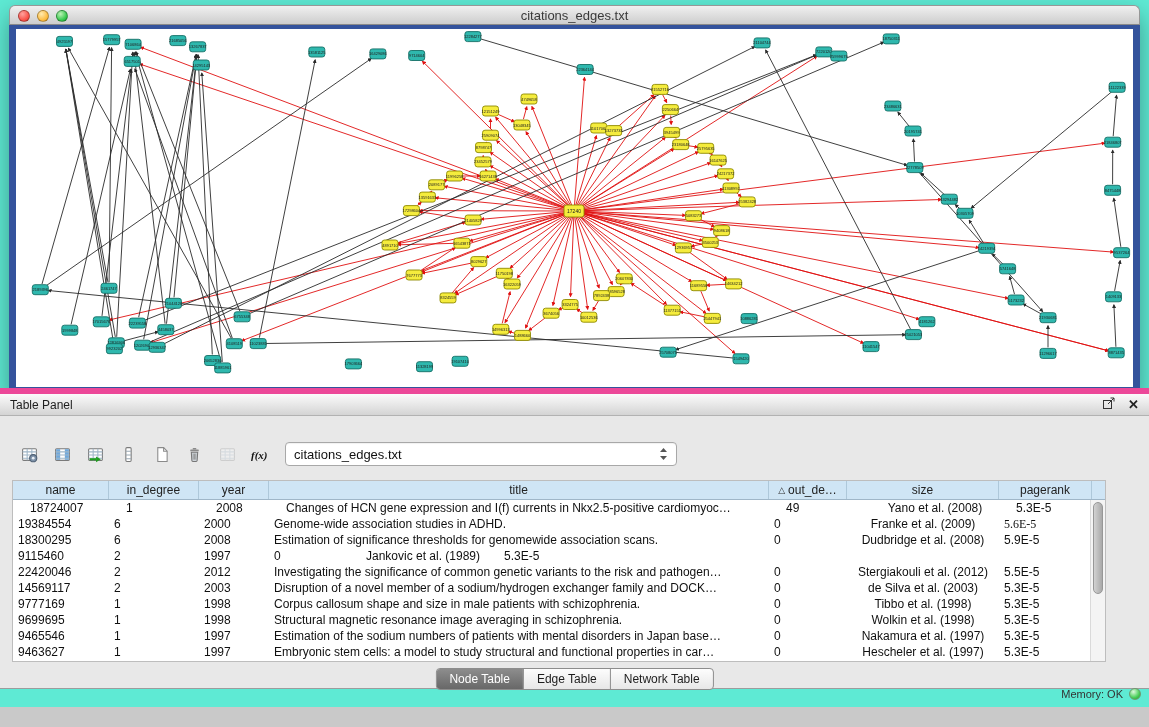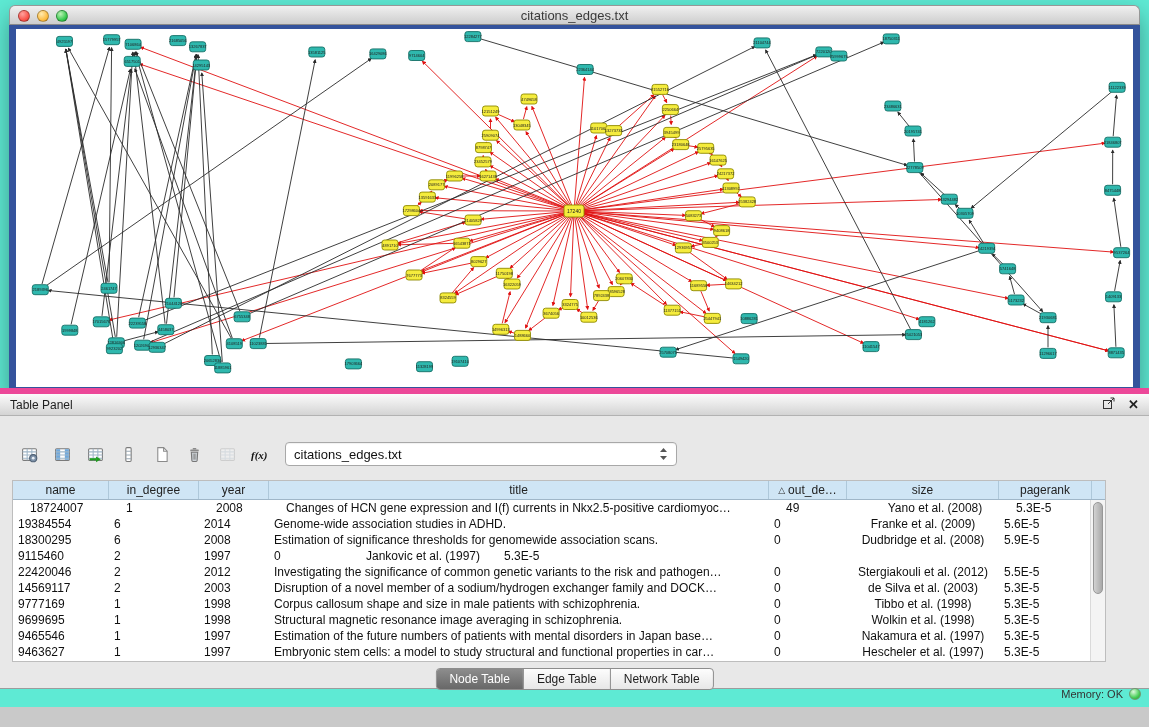--- a/index.html
+++ b/index.html
@@ -786,41 +786,41 @@
             <div class="td col1" style="width: 90px;">1</div>
             <div class="td col2" style="width: 70px;">2008</div>
             <div class="td col3" style="width: 500px;">Changes of HCN gene expression and I(f) currents in Nkx2.5-positive cardiomyoc…</div>
             <div class="td col4" style="width: 78px;">49</div>
             <div class="td col5" style="width: 152px;">Yano et al. (2008)</div>
             <div class="td col6" style="width: 93px;">5.3E-5</div>
           </div>
           <div class="tr">
             <div class="td col0" style="width: 96px;">19384554</div>
             <div class="td col1" style="width: 90px;">6</div>
-            <div class="td col2" style="width: 70px;">2014</div>
+            <div class="td col2" style="width: 70px;">2000</div>
             <div class="td col3" style="width: 500px;">Genome-wide association studies in ADHD.</div>
             <div class="td col4" style="width: 78px;">0</div>
             <div class="td col5" style="width: 152px;">Franke et al. (2009)</div>
-            <div class="td col6" style="width: 93px;">5.6E-5</div>
+            <div class="td col6" style="width: 93px; font-family: Liberation Serif, serif;">5.6E-5</div>
           </div>
           <div class="tr">
             <div class="td col0" style="width: 96px;">18300295</div>
             <div class="td col1" style="width: 90px;">6</div>
             <div class="td col2" style="width: 70px;">2008</div>
             <div class="td col3" style="width: 500px;">Estimation of significance thresholds for genomewide association scans.</div>
             <div class="td col4" style="width: 78px;">0</div>
             <div class="td col5" style="width: 152px;">Dudbridge et al. (2008)</div>
             <div class="td col6" style="width: 93px;">5.9E-5</div>
           </div>
           <div class="tr">
             <div class="td col0" style="width: 96px;">9115460</div>
             <div class="td col1" style="width: 90px;">2</div>
             <div class="td col2" style="width: 70px;">1997</div>
             <div class="td col4" style="width: 78px;">0</div>
-            <div class="td col5" style="width: 152px;">Jankovic et al. (1997)</div>
+            <div class="td col5" style="width: 152px;">Jankovic et al. (1989)</div>
             <div class="td col6" style="width: 93px;">5.3E-5</div>
           </div>
           <div class="tr">
             <div class="td col0" style="width: 96px;">22420046</div>
             <div class="td col1" style="width: 90px;">2</div>
             <div class="td col2" style="width: 70px;">2012</div>
             <div class="td col3" style="width: 500px;">Investigating the significance of common genetic variants to the risk and pathogen…</div>
             <div class="td col4" style="width: 78px;">0</div>
             <div class="td col5" style="width: 152px;">Stergiakouli et al. (2012)</div>
             <div class="td col6" style="width: 93px;">5.5E-5</div>
@@ -849,21 +849,21 @@
             <div class="td col2" style="width: 70px;">1998</div>
             <div class="td col3" style="width: 500px;">Structural magnetic resonance image averaging in schizophrenia.</div>
             <div class="td col4" style="width: 78px;">0</div>
             <div class="td col5" style="width: 152px;">Wolkin et al. (1998)</div>
             <div class="td col6" style="width: 93px;">5.3E-5</div>
           </div>
           <div class="tr">
             <div class="td col0" style="width: 96px;">9465546</div>
             <div class="td col1" style="width: 90px;">1</div>
             <div class="td col2" style="width: 70px;">1997</div>
-            <div class="td col3" style="width: 500px;">Estimation of the future numbers of patients with mental disorders in Japan base…</div>
+            <div class="td col3" style="width: 500px;">Estimation of the sodium numbers of patients with mental disorders in Japan base…</div>
             <div class="td col4" style="width: 78px;">0</div>
             <div class="td col5" style="width: 152px;">Nakamura et al. (1997)</div>
             <div class="td col6" style="width: 93px;">5.3E-5</div>
           </div>
           <div class="tr">
             <div class="td col0" style="width: 96px;">9463627</div>
             <div class="td col1" style="width: 90px;">1</div>
             <div class="td col2" style="width: 70px;">1997</div>
             <div class="td col3" style="width: 500px;">Embryonic stem cells: a model to study structural and functional properties in car…</div>
             <div class="td col4" style="width: 78px;">0</div>

